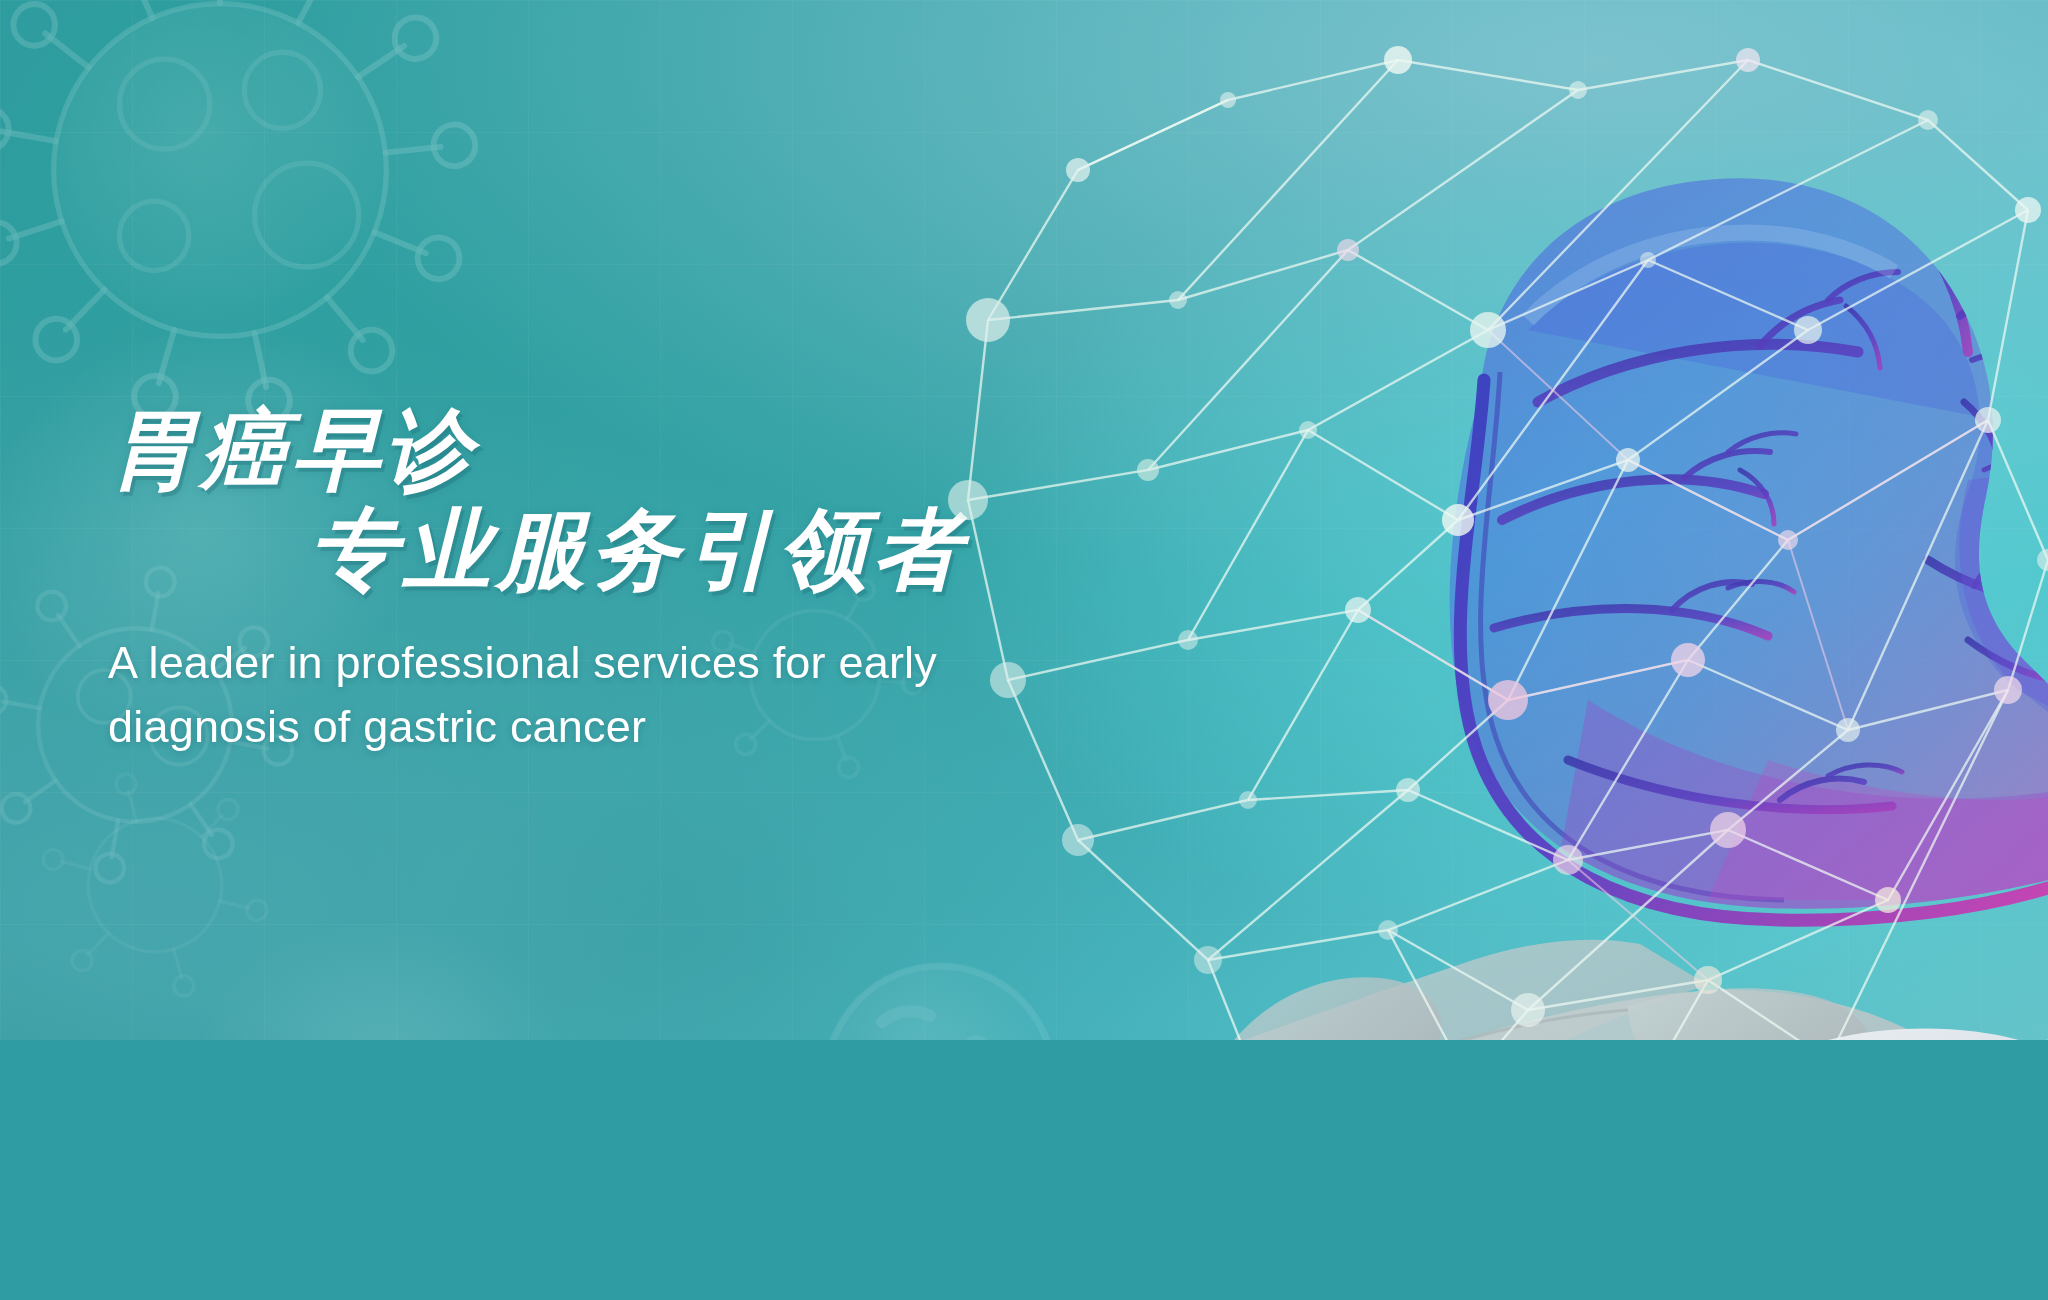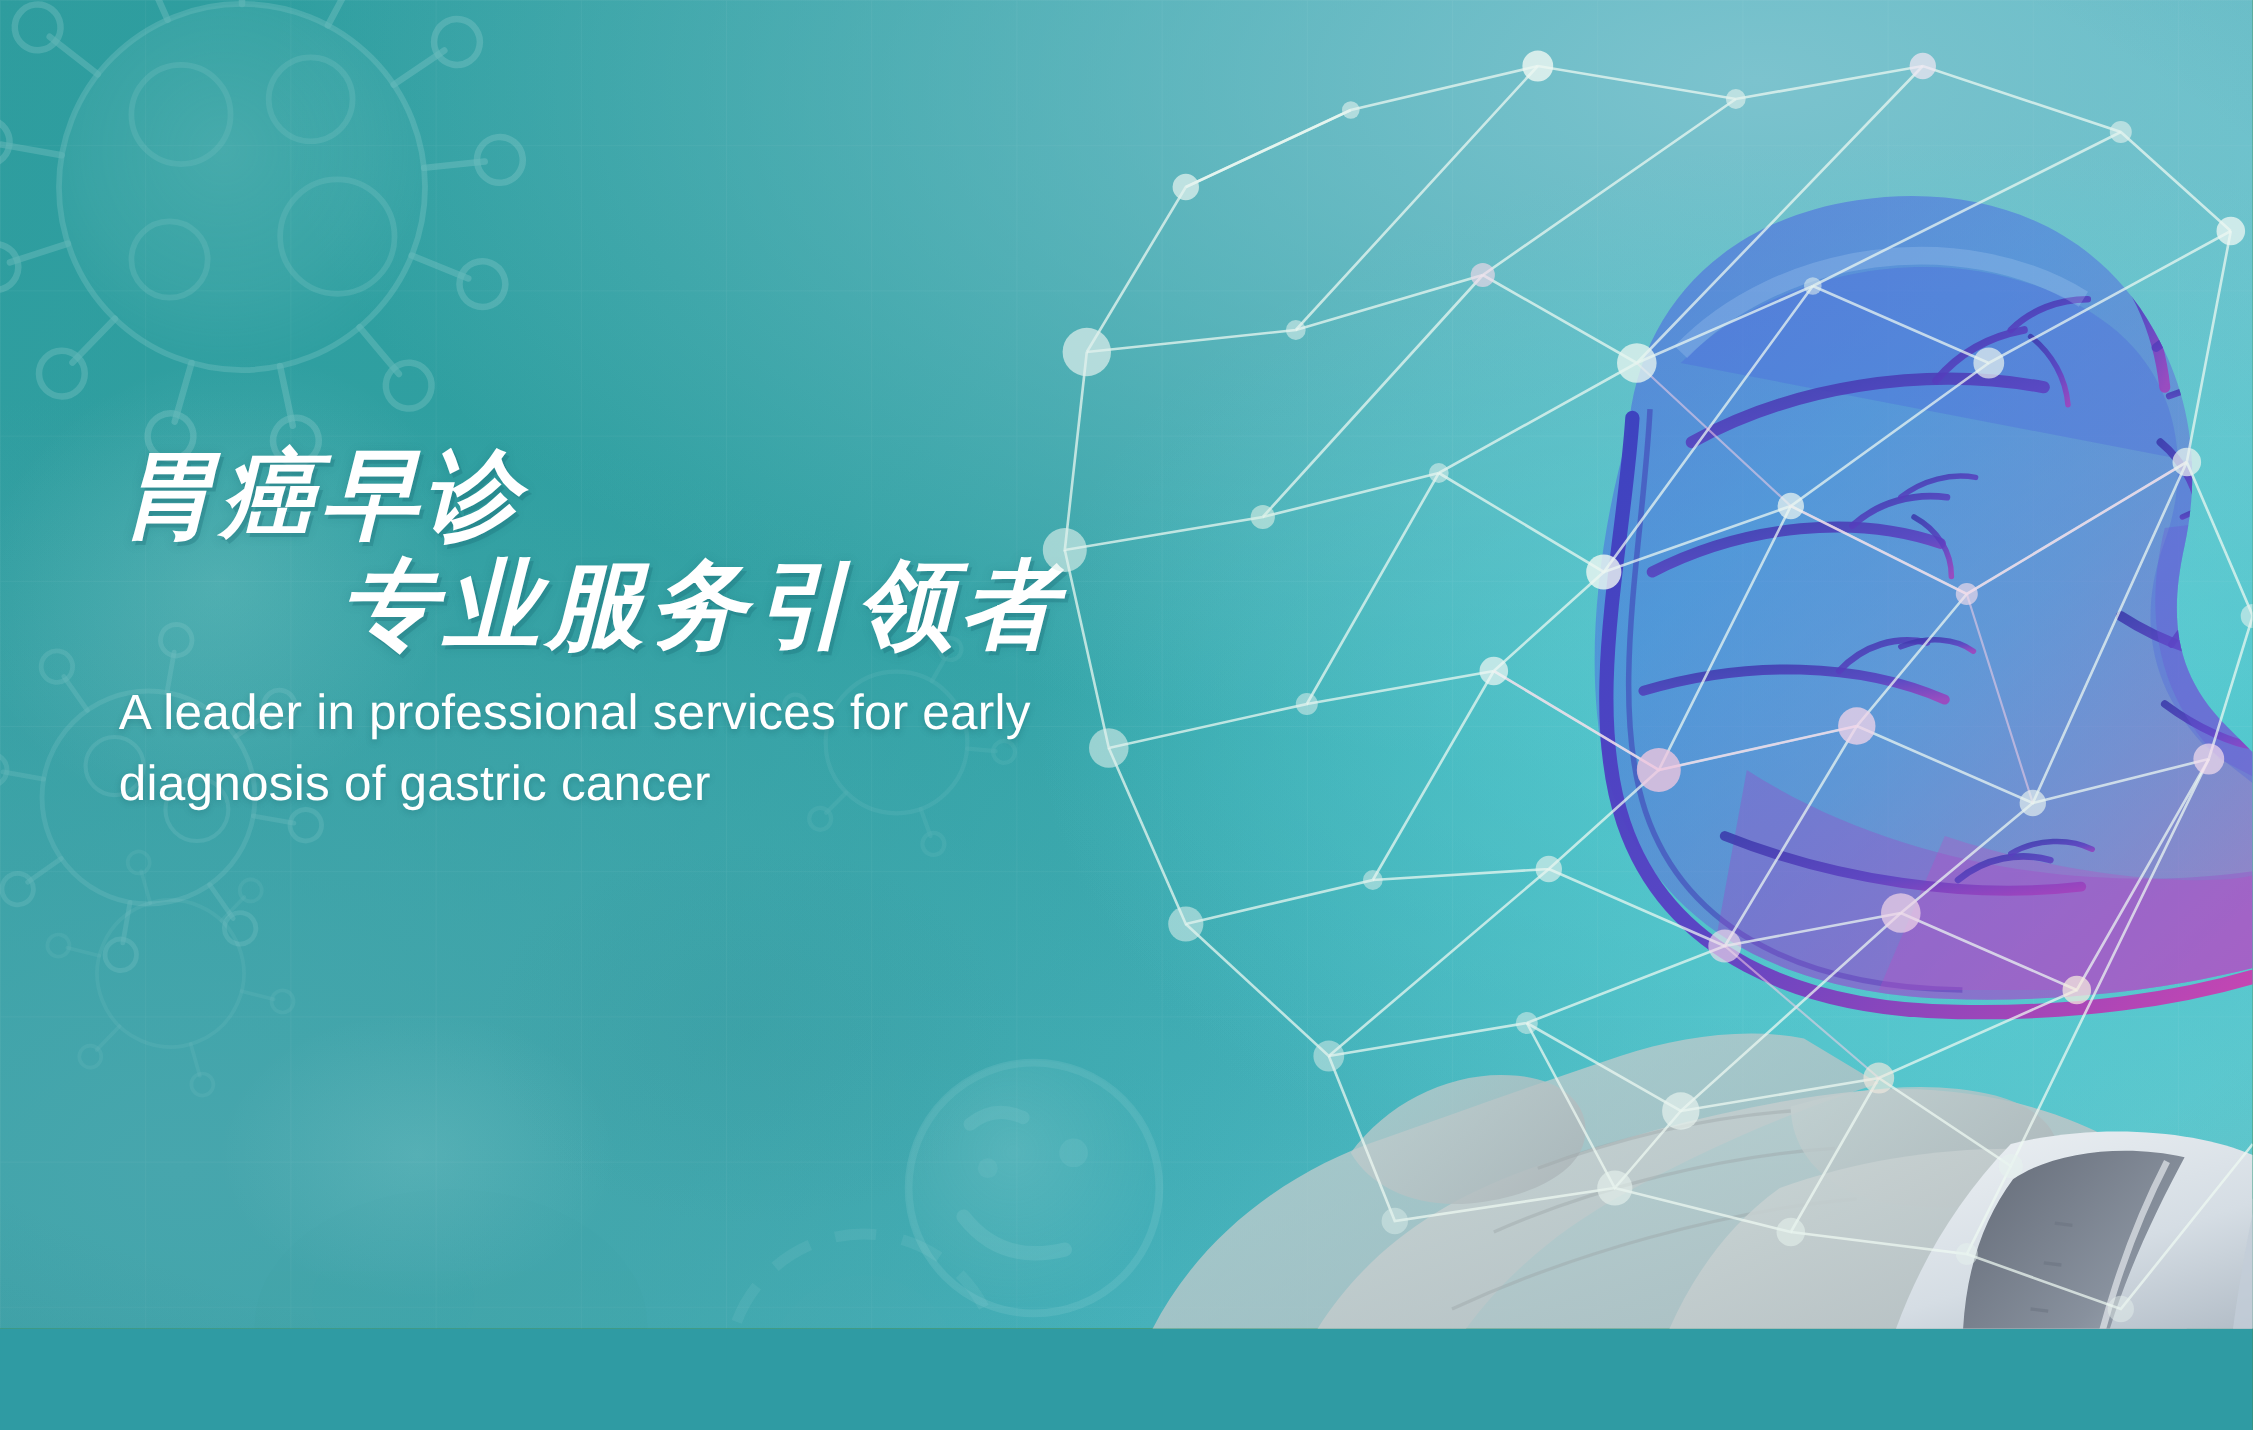--- a/index.html
+++ b/index.html
@@ -1,23 +1,23 @@
 <!DOCTYPE html>
 <html><head>
 <meta charset="utf-8">
 <title>Banner</title>
 <style>
   html,body{margin:0;padding:0;background:#2f9ba3;}
   *{box-sizing:border-box;}
   #stage{
     position:relative;
-    width:2048px;height:1208px;
+    width:2048px;height:1040px;
     overflow:hidden;
     font-family:"Liberation Sans","DejaVu Sans",sans-serif;
-    background:#4d7c0f;
+    background:#701a75;
   }
 
   
   .bg-layer{position:absolute;inset:0;}
   .bg-base{
     background:
       radial-gradient(120% 95% at 78% 6%,  #7cc3ce 0%, rgba(124,195,206,0) 55%),
       radial-gradient(90% 80% at 100% 55%, #4fc0c8 0%, rgba(79,192,200,0) 60%),
       radial-gradient(80% 90% at 8% 88%,   #47a6ad 0%, rgba(71,166,173,0) 65%),
       radial-gradient(100% 120% at 30% 20%,#2e9fa0 0%, rgba(46,159,160,0) 70%),
@@ -62,21 +62,21 @@
     font-weight:bold;
     font-style:italic;
     font-size:88px;
     line-height:1.14;
     letter-spacing:4px;
     white-space:nowrap;
     text-shadow:3px 4px 0 rgba(28,110,120,.30), 0 2px 10px rgba(20,90,98,.22);
   }
   .headline .l2{letter-spacing:6px;text-align:center;}
   .subtitle{
-    margin-top:15px;
+    margin-top:30px;
     color:#ffffff;
     font-size:45px;
     line-height:1.42;
     font-weight:400;
     letter-spacing:.2px;
     max-width:1010px;
     text-shadow:0 2px 6px rgba(18,86,94,.30);
   }
 
   

